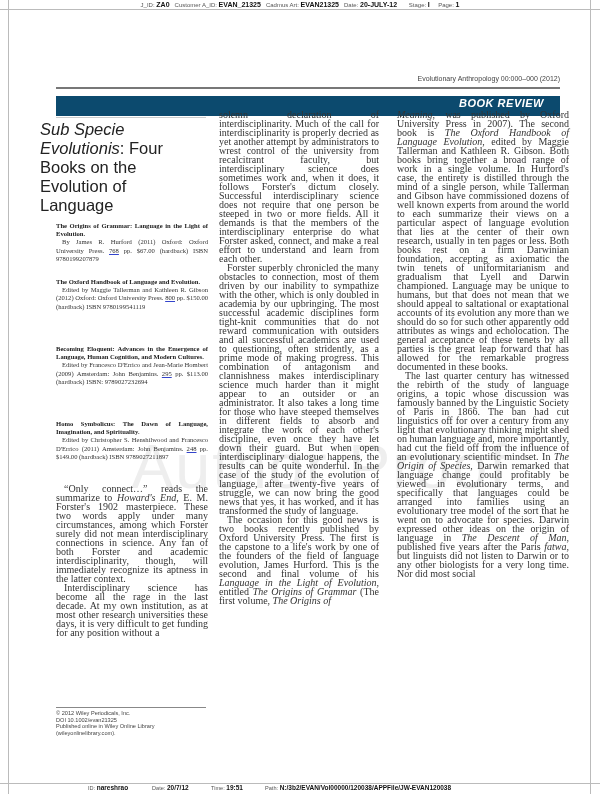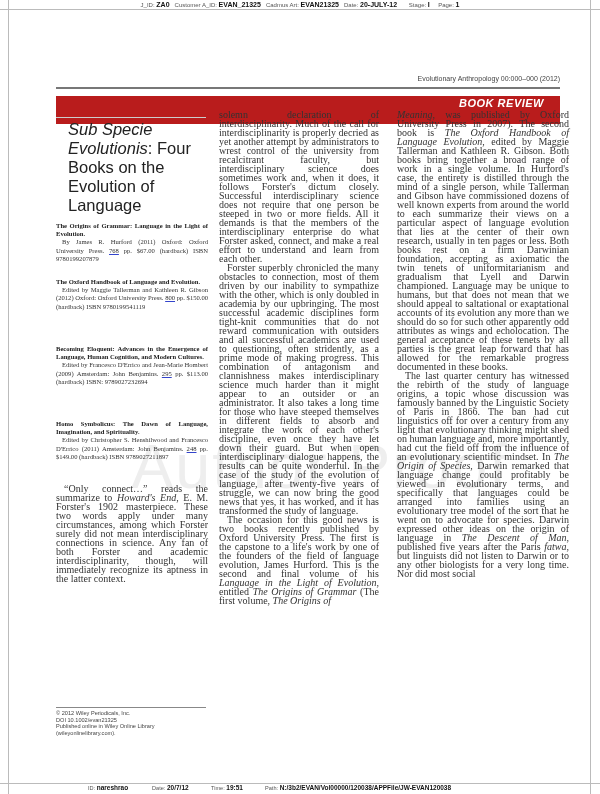--- a/index.html
+++ b/index.html
@@ -5,28 +5,28 @@
   html, body { margin:0; padding:0; }
   body { width:600px; height:794px; background:#ffffff; position:relative; overflow:hidden;
          font-family:"Liberation Serif", serif; color:#333; }
   .meta-top { position:absolute; top:0; left:0; width:600px; height:10px; font-family:"Liberation Sans", sans-serif;
               font-size:6px; color:#555; text-align:center; line-height:10px; white-space:nowrap; }
   .meta-top b { color:#111; font-size:7px; }
   .crop-h { position:absolute; height:1px; background:#bbb; }
   .crop-v { position:absolute; width:1px; background:#bbb; }
   .journal { position:absolute; top:75px; right:40px; font-family:"Liberation Sans", sans-serif; font-size:7px; color:#444; }
   .rule-top { position:absolute; top:87px; left:56px; width:504px; height:2px; background:#777; }
-  .banner { position:absolute; top:96px; left:56px; width:504px; height:28px; background:#b91c1c; }
+  .banner { position:absolute; top:96px; left:56px; width:504px; height:20px; background:#0c4a6e; }
   .banner span { position:absolute; right:16px; top:1px; color:#fff; font-family:"Liberation Sans", sans-serif;
                  font-weight:bold; font-style:italic; font-size:11px; letter-spacing:0.5px; }
   .col { position:absolute; font-size:10px; line-height:9px; text-align:justify; color:#333; }
   .col p { margin:0; text-indent:8px; }
   .col p.noindent { text-indent:0; }
   .left-rule { position:absolute; top:117px; left:56px; width:150px; height:1px; background:#ccc; }
-  .title { position:absolute; top:120px; left:68px; width:155px; font-family:"Liberation Sans", sans-serif;
+  .title { position:absolute; top:120px; left:40px; width:155px; font-family:"Liberation Sans", sans-serif;
            font-size:16.5px; line-height:19px; color:#222; }
   .title i { font-style:italic; }
   .book { position:absolute; left:56px; width:152px; font-size:6.6px; line-height:8.2px; text-align:justify; color:#333; }
   .book .bt { font-weight:bold; color:#222; }
   .book .bd { text-indent:6px; }
   .foot-rule { position:absolute; top:707px; left:56px; width:150px; height:1px; background:#888; }
   .foot { position:absolute; top:710px; left:56px; width:155px; font-family:"Liberation Sans", sans-serif;
           font-size:5.6px; line-height:6.6px; color:#444; }
   .meta-bot { position:absolute; top:784px; left:0; width:600px; font-family:"Liberation Sans", sans-serif;
               font-size:5.6px; color:#555; white-space:nowrap; }
@@ -84,20 +84,21 @@
   <div class="bt">Becoming Eloquent: Advances in the Emergence of Language, Human Cognition, and Modern Cultures.</div>
   <div class="bd"><span>Edited by Francesco D'Errico and Jean-Marie Hombert (2009) Amsterdam: John Benjamins. </span><span class="u">295</span><span> pp. $113.00 (hardback) ISBN: 9789027232694</span></div>
 </div>
 <div class="book" style="top:420px;">
   <div class="bt">Homo Symbolicus: The Dawn of Language, Imagination, and Spirituality.</div>
   <div class="bd"><span>Edited by Christopher S. Henshilwood and Francesco D'Errico (2011) Amsterdam: John Benjamins. </span><span class="u">248</span><span> pp. $149.00 (hardback) ISBN 9789027211897</span></div>
 </div>
 
 <div class="col" id="col1" style="top:484px;left:56px;width:152px;">
     <p><span>“Only connect…” reads the summarize to </span><i>Howard's End</i><span>, E. M. Forster's 1902 masterpiece. These two words apply under many circumstances, among which Forster surely did not mean interdisciplinary connections in science. Any fan of both Forster and academic interdisciplinarity, though, will immediately recognize its aptness in the latter context.</span></p>
+    <p><span>Interdisciplinary science has become all the rage in the last decade. At my own institution, as at most other research universities these days, it is very difficult to get funding for any position without a</span></p>
   </div>
 
 <div class="foot-rule"></div>
 <div class="foot">
   <div>© 2012 Wiley Periodicals, Inc.</div>
   <div>DOI 10.1002/evan21325</div>
   <div>Published online in Wiley Online Library</div>
   <div>(wileyonlinelibrary.com).</div>
 </div>
 

